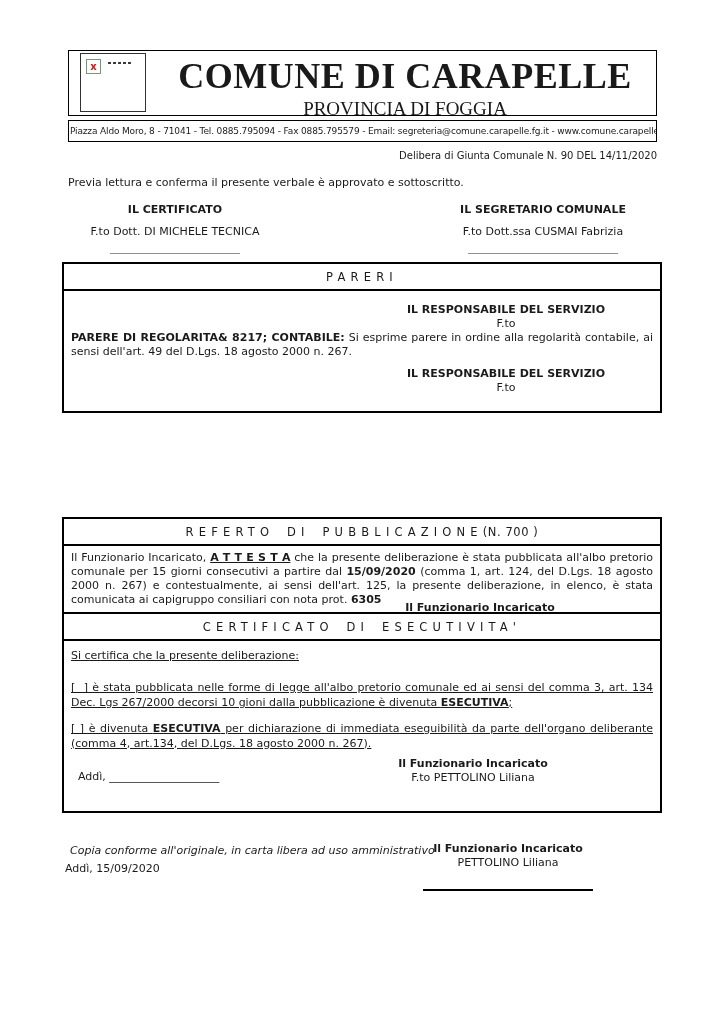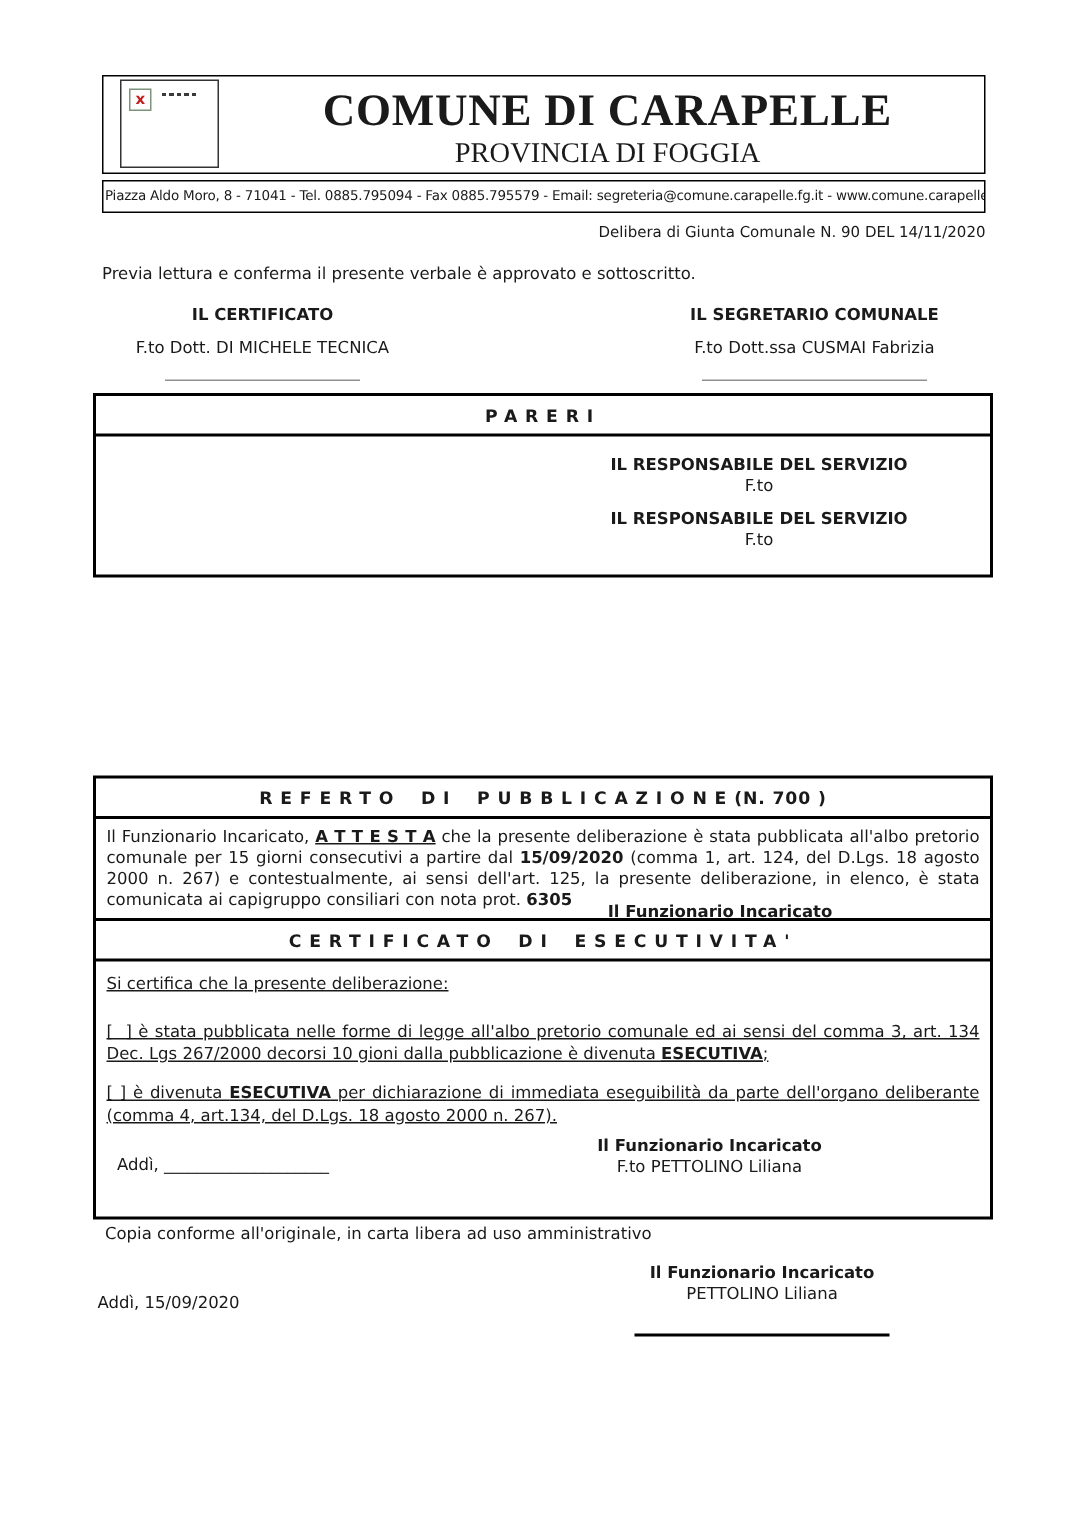--- a/index.html
+++ b/index.html
@@ -8,37 +8,37 @@
     color:#1a1a1a;font-family:"DejaVu Sans",sans-serif;font-size:11px;
   }
   
   .header-box{position:absolute;left:68px;top:50px;width:589px;height:66px;border:1px solid #000;box-sizing:border-box;}
   .logo-placeholder{position:absolute;left:11px;top:2px;width:64px;height:57px;border:1px solid #333;background:#fff;}
   .broken-icon{position:absolute;left:5px;top:5px;width:13px;height:13px;border:1px solid #7c937c;background:#fdfdfd;
     display:flex;align-items:center;justify-content:center;font-size:10px;font-weight:bold;color:#c21f1f;line-height:1;}
   .alt-dash{position:absolute;left:27px;top:8px;width:24px;height:2px;
     background:repeating-linear-gradient(90deg,#3a3a3a 0 3px,transparent 3px 5px);}
   .header-title-wrap{margin-left:85px;text-align:center;padding-top:7px;}
-  .muni-title{font-family:"Liberation Serif",serif;font-weight:bold;font-size:30px;line-height:1.05;letter-spacing:0.5px;}
+  .muni-title{font-family:"Liberation Serif",serif;font-weight:bold;font-size:36px;line-height:1.05;letter-spacing:0.5px;}
   .muni-sub{font-family:"Liberation Serif",serif;font-size:19px;margin-top:2px;}
   .address-strip{position:absolute;left:68px;top:120px;width:589px;border:1px solid #000;box-sizing:border-box;
     text-align:center;font-size:9px;letter-spacing:-0.15px;padding:5px 1px;white-space:nowrap;overflow:hidden;}
   
   .delibera-line{position:absolute;right:67px;top:150px;font-size:10px;}
   .intro-line{position:absolute;left:68px;top:176px;}
   .sig-col{position:absolute;width:220px;text-align:center;}
   .sig-col.president{left:65px;top:203px;}
   .sig-col.secretary{left:433px;top:203px;}
   .sig-role{font-weight:bold;}
   .sig-name{margin-top:9px;white-space:nowrap;}
   .sig-line{margin:15px auto 0;border-top:1px solid #909090;height:0;}
   .sig-line.w130{width:130px;} .sig-line.w150{width:150px;}
   
   .section-box{position:absolute;left:62px;width:600px;border:2px solid #000;box-sizing:border-box;background:#fff;}
-  .section-title-row{border-bottom:2px solid #000;text-align:center;font-weight:bold;font-size:11.5px;
+  .section-title-row{border-bottom:2px solid #000;text-align:center;font-weight:normal;font-size:11.5px;
     padding:6px 0 5px;letter-spacing:0.45em;word-spacing:0.35em;}
   .title-suffix{letter-spacing:0.05em;word-spacing:0;}
   
   .pareri-box{top:262px;}
   .pareri-body{padding:4px 7px 16px;}
   .parere-par{margin:0;line-height:14px;text-align:justify;}
   .resp-block{width:280px;margin:8px 0 0 295px;text-align:center;line-height:14px;}
   .resp-role{font-weight:bold;}
   
   .referto-box{top:488px;margin-top:29px;}
@@ -53,21 +53,21 @@
   
   .cert-box{top:612px;}
   .cert-body{padding:8px 7px 18px;text-decoration:underline;}
   .cert-intro{margin:0;line-height:14px;}
   .cert-item{margin:18px 0 0;line-height:14.5px;text-align:justify;}
   .cert-item.second{margin-top:12px;}
   .cert-foot{position:relative;height:40px;margin-top:2px;}
   .cert-addi{position:absolute;left:7px;bottom:10px;}
   .cert-signer{position:absolute;right:50px;top:4px;width:260px;text-align:center;line-height:14px;}
   
-  .copy-note{position:absolute;left:70px;top:816px;}
+  .copy-note{position:absolute;left:70px;top:844px;font-style:italic;}
   .footer-signer{position:absolute;left:398px;top:842px;width:220px;text-align:center;line-height:14px;}
   .footer-sig-line{margin:19px auto 0;width:170px;border-top:2px solid #000;height:0;}
   .footer-addi{position:absolute;left:65px;top:862px;}
 </style>
 </head>
 <body>
 
 <div class="page">
 
   <div class="header-box">
@@ -96,20 +96,21 @@
     <div class="sig-line w150"></div>
   </div>
 
   <div class="section-box pareri-box">
     <div class="section-title-row">PARERI</div>
     <div class="pareri-body">
       <div class="resp-block">
         <div class="resp-role">IL RESPONSABILE DEL SERVIZIO</div>
         <div>F.to</div>
       </div>
+      <p class="parere-par"><b>PARERE DI REGOLARITA&amp; 8217; CONTABILE:</b><span> Si esprime parere in ordine alla regolarità contabile, ai sensi dell'art. 49 del D.Lgs. 18 agosto 2000 n. 267.</span></p>
       <div class="resp-block">
         <div class="resp-role">IL RESPONSABILE DEL SERVIZIO</div>
         <div>F.to</div>
       </div>
     </div>
   </div>
 
   <div class="section-box referto-box">
     <div class="section-title-row"><span>REFERTO DI PUBBLICAZIONE</span><span class="title-suffix">(N. 700 )</span></div>
     <div class="referto-body"><span>Il Funzionario Incaricato, </span><span class="attesta">A T T E S T A</span><span> che la presente deliberazione è stata pubblicata all'albo pretorio comunale per 15 giorni consecutivi a partire dal </span><span class="bold">15/09/2020</span><span> (comma 1, art. 124, del D.Lgs. 18 agosto 2000 n. 267) e contestualmente, ai sensi dell'art. 125, la presente deliberazione, in elenco, è stata comunicata ai capigruppo consiliari con nota prot. </span><span class="bold">6305</span></div>

